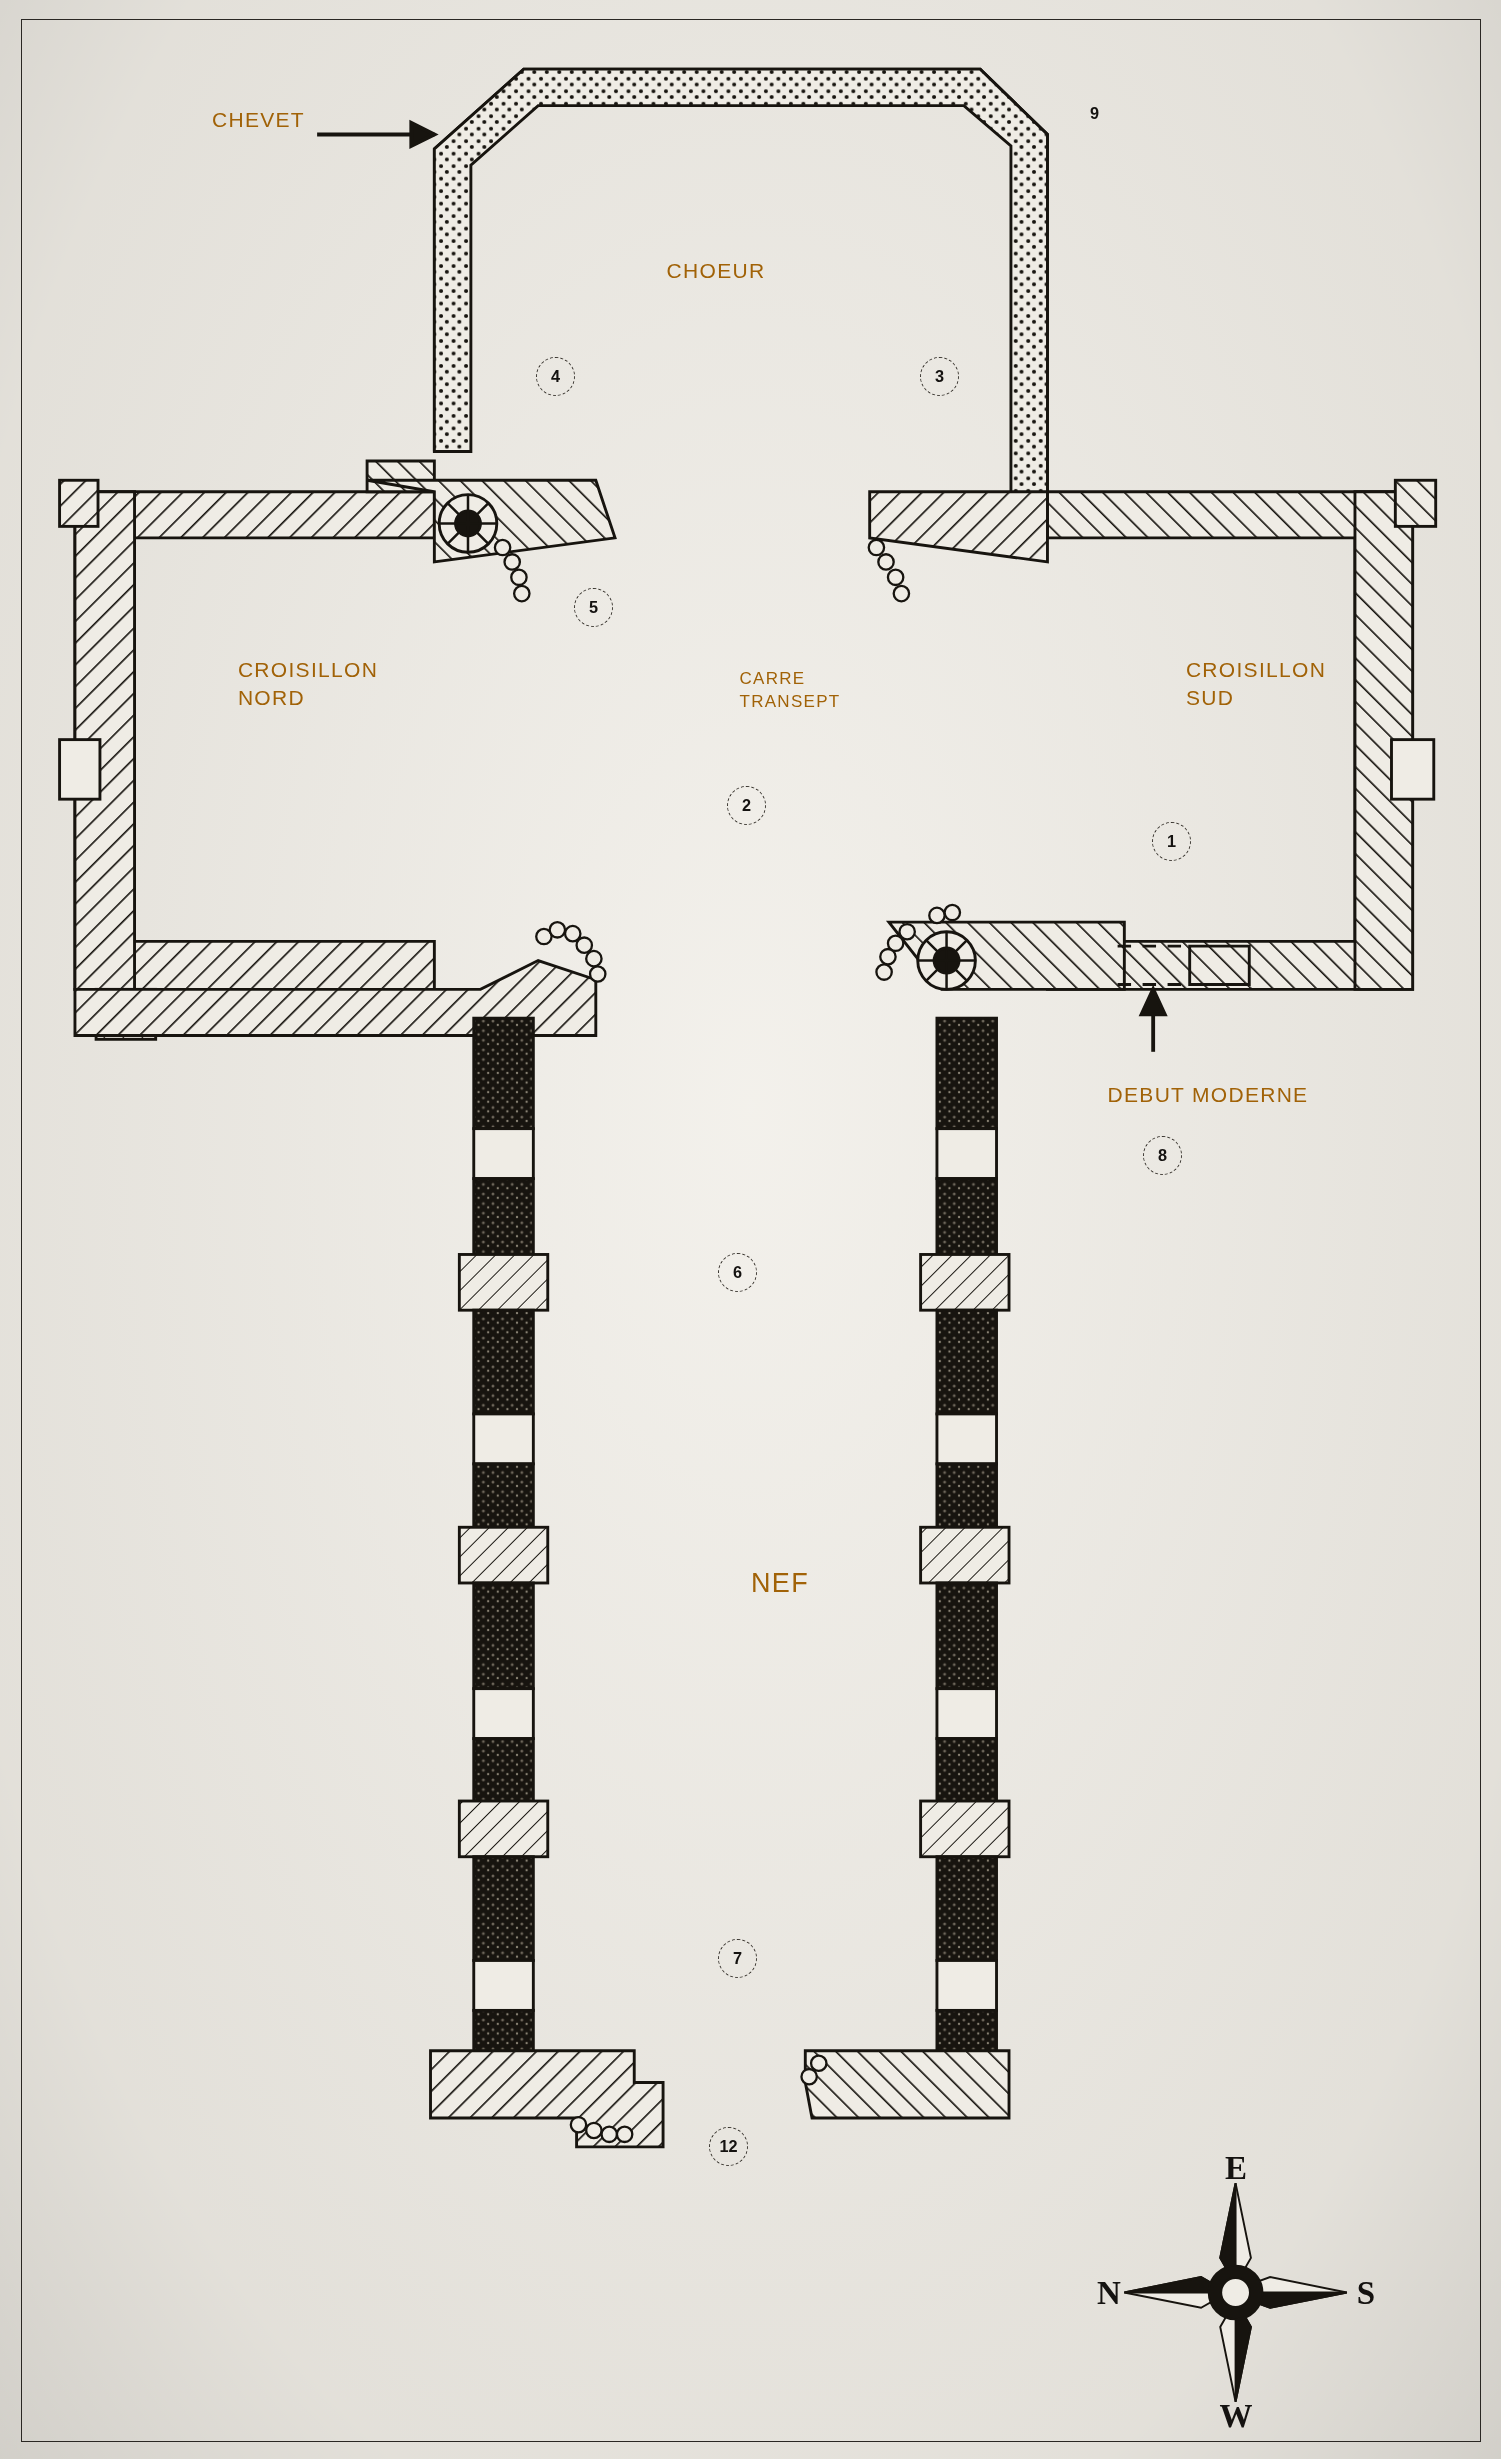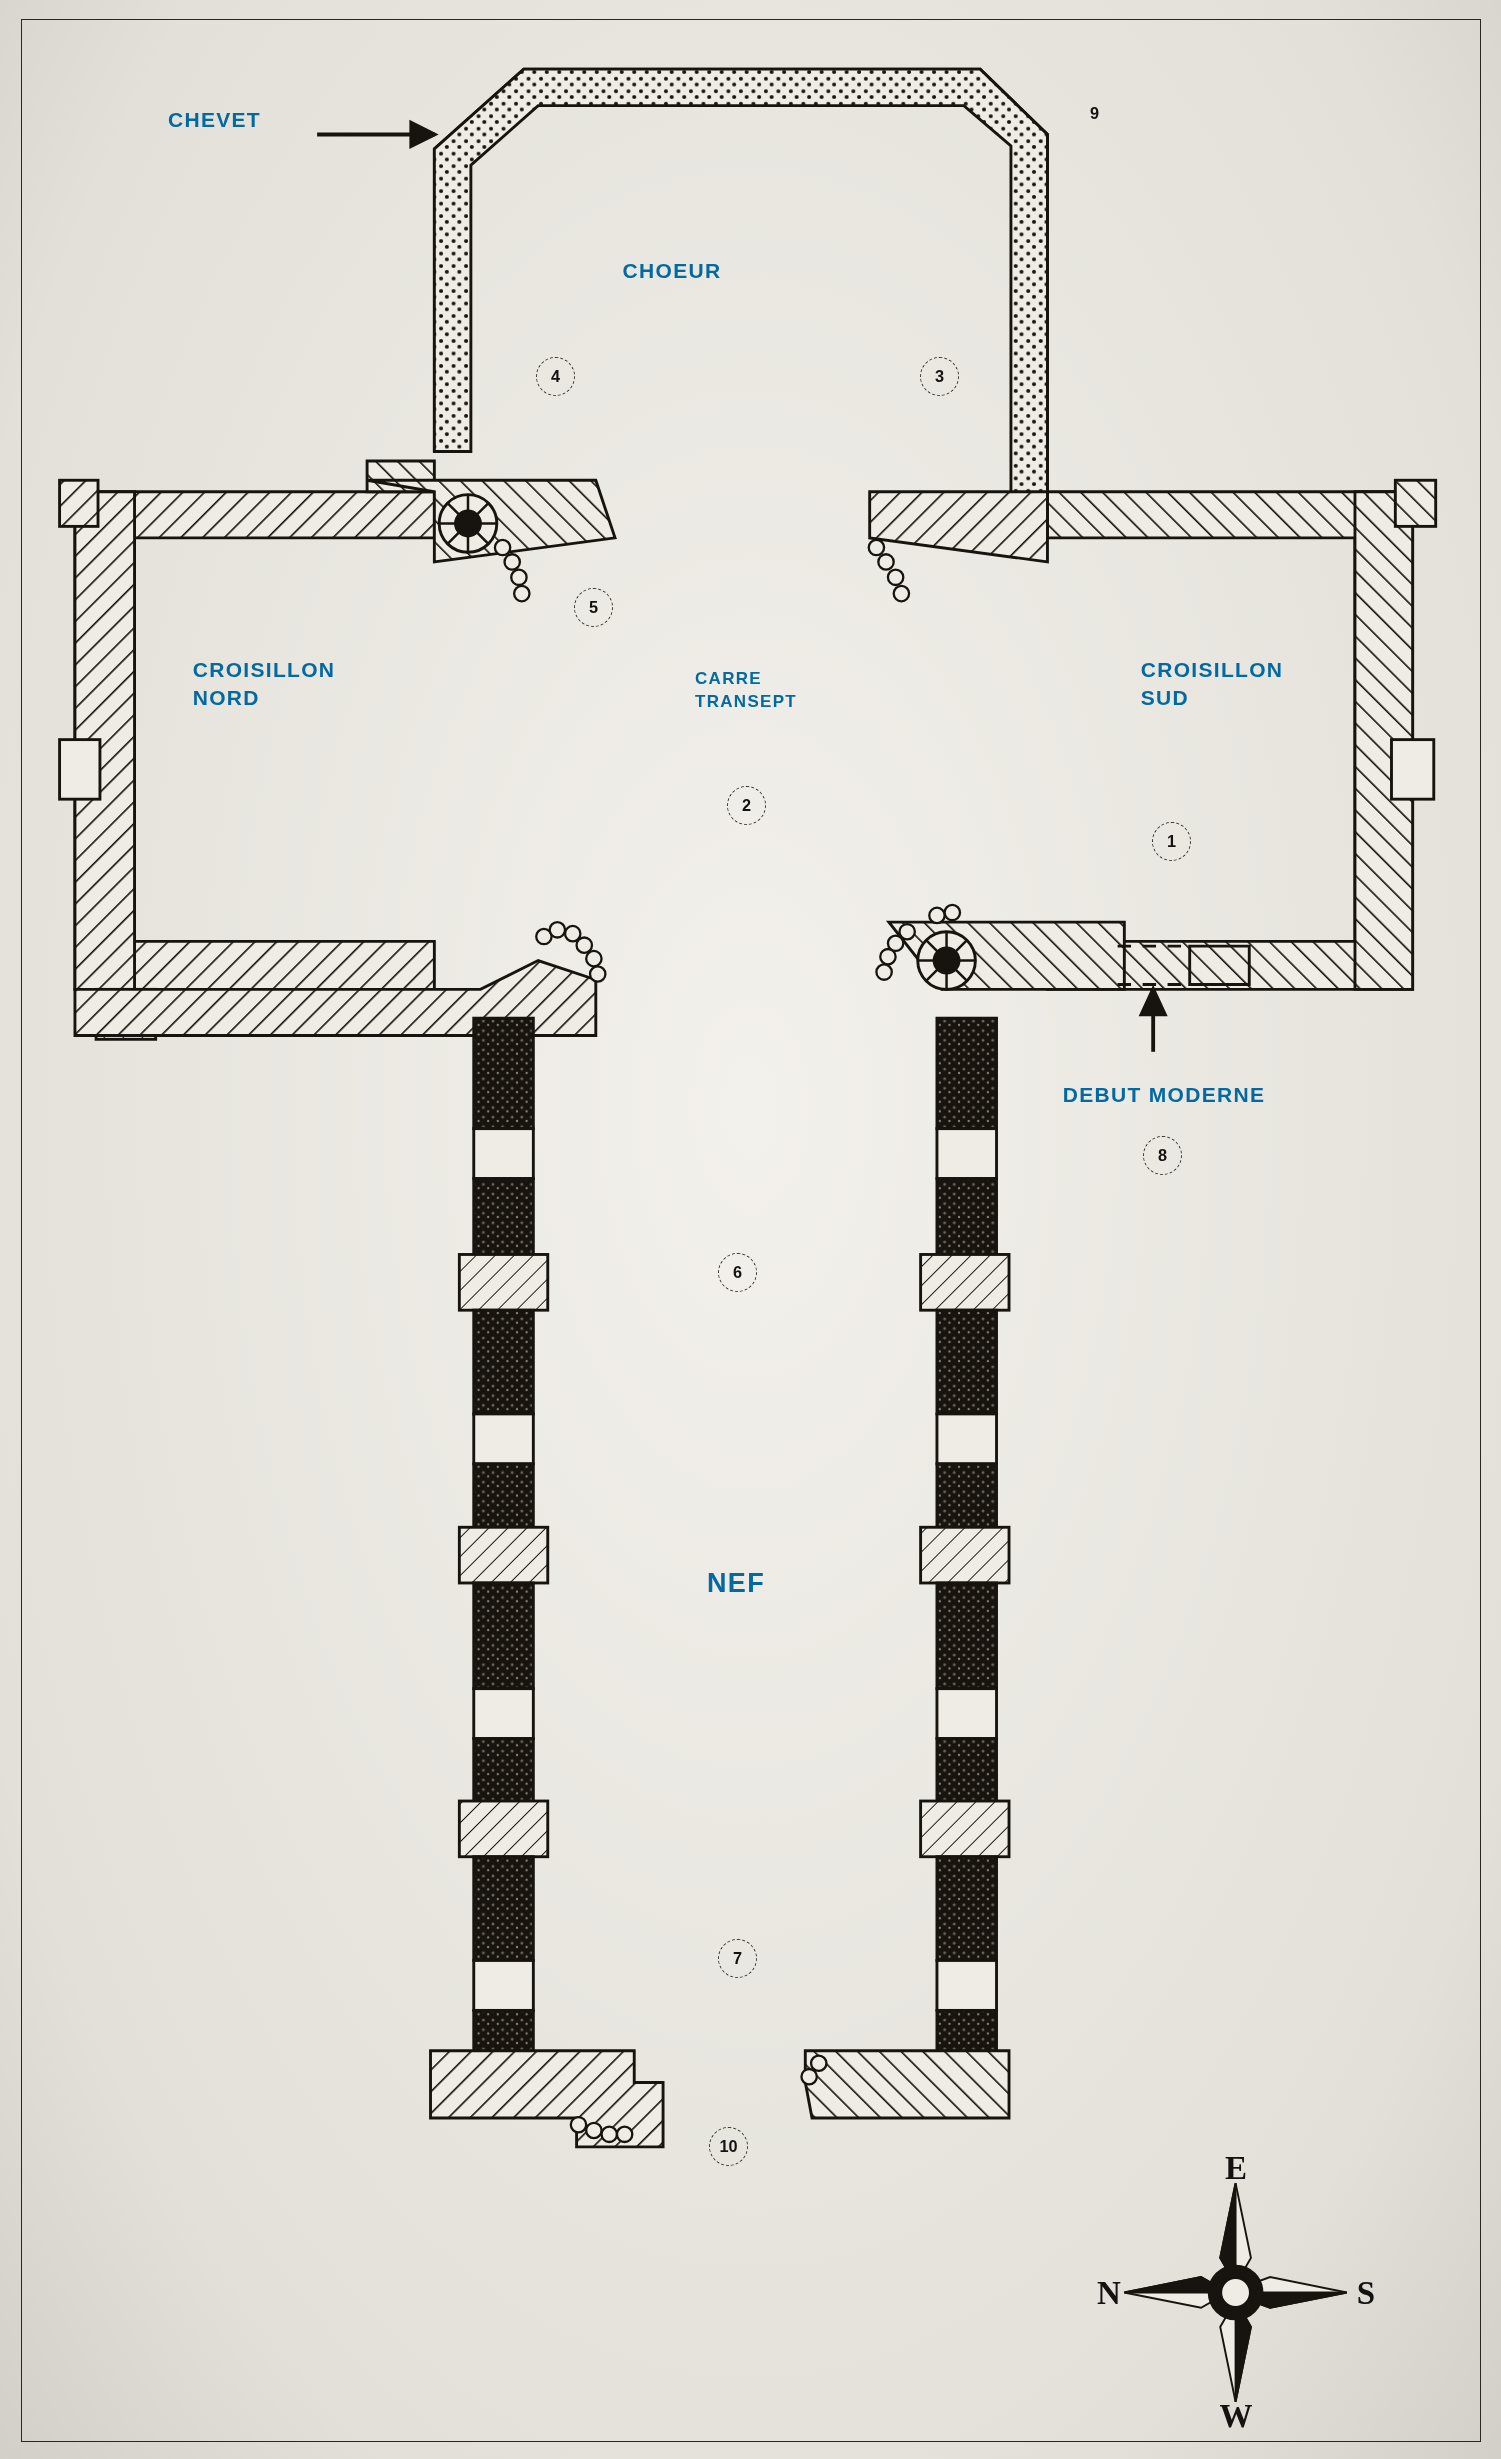--- a/index.html
+++ b/index.html
@@ -2,21 +2,21 @@
 <html><head>
 <meta charset="utf-8">
 <style>
   html,body{margin:0;padding:0;background:#eceae3;}
   body{font-family:"Liberation Sans",sans-serif;}
   #page{position:relative;width:1502px;height:2459px;background:#efece5;overflow:hidden;}
   
   #page:before{content:"";position:absolute;inset:0;pointer-events:none;
     background:radial-gradient(ellipse at 50% 45%, rgba(255,255,255,0.25) 0%, rgba(0,0,0,0.05) 78%, rgba(0,0,0,0.12) 100%);}
   .frame{position:absolute;left:21px;top:19px;width:1458px;height:2421px;border:1.9px solid #2a2723;}
-  .lbl{position:absolute;color:#0369a1;font-weight:bold;letter-spacing:1.3px;white-space:pre;line-height:1.35;}
+  .lbl{position:absolute;color:#a16207;font-weight:normal;letter-spacing:1.3px;white-space:pre;line-height:1.35;margin-left:44px;}
   .lbl.c{}
   
   .num{position:absolute;width:37px;height:37px;border-radius:50%;border:1.4px dashed #3a3630;
        color:#141210;font-size:16.3px;font-weight:bold;display:flex;align-items:center;justify-content:center;}
   .numplain{position:absolute;color:#141210;font-size:16.3px;font-weight:bold;}
   svg.plan{position:absolute;left:0;top:0;width:1502px;height:2459px;}
   
   .legend{position:absolute;left:117px;top:2206px;}
   .legrow{display:flex;align-items:center;height:52px;}
   .swatch{width:60px;height:33px;border:1.9px solid #17140f;margin-right:17.3px;}
@@ -233,21 +233,21 @@
       <span>6</span>
     </div>
   <div class="num" style="left:718px;top:1939px">
       <span>7</span>
     </div>
   <div class="num" style="left:1143px;top:1136px">
       <span>8</span>
     </div>
   <div class="numplain" style="left:1090px;top:104px"><span>9</span></div>
   <div class="num" style="left:709px;top:2127px">
-      <span>10</span>
+      <span>12</span>
     </div>
 
 
   <div style="position:absolute;left:1105px;top:2162px;width:288px;height:259px;">
     <svg width="288" height="259" viewBox="0 0 300 270">
       <g fill="#17140f" stroke="#17140f" stroke-width="2">
 
         <polygon points="128,136 100,120 20,136 100,152" fill="#efece5"></polygon>
         <polygon points="128,136 100,120 20,136" fill="#17140f"></polygon>
         <polygon points="128,136 172,120 252,136 172,152" fill="#efece5"></polygon>

